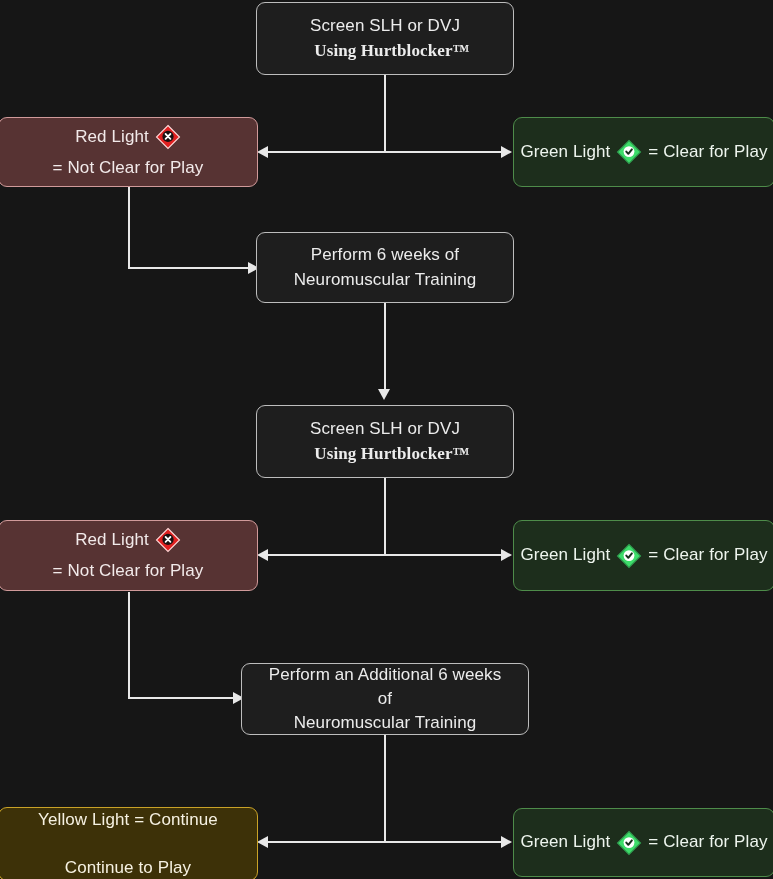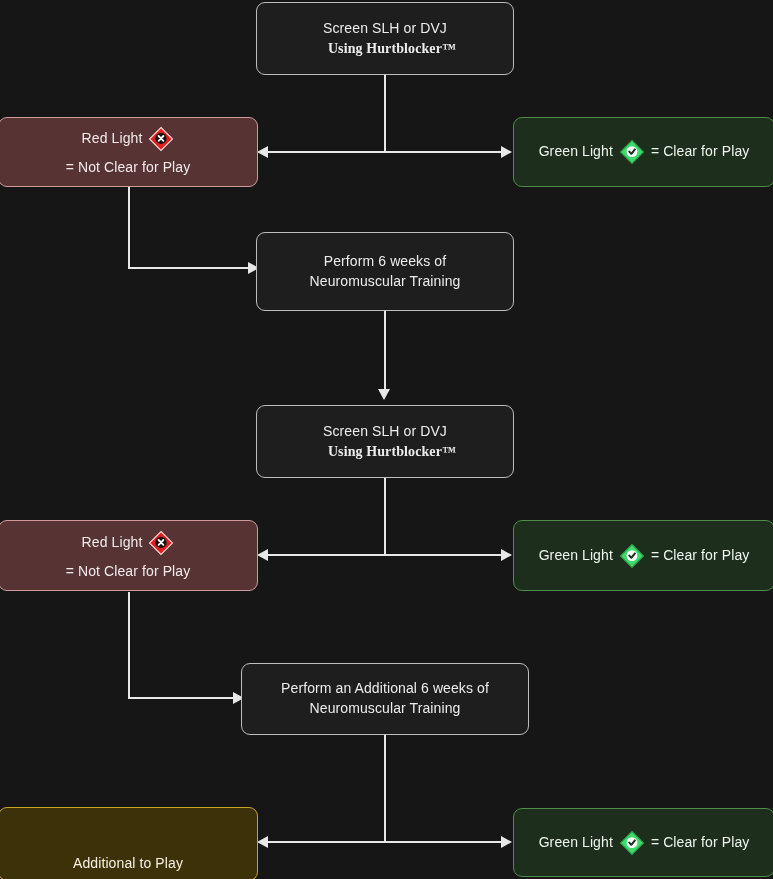--- a/index.html
+++ b/index.html
@@ -23,21 +23,21 @@
     position: absolute;
     box-sizing: border-box;
     border-radius: 9px;
     border: 1px solid #bdbdbd;
     background: #1e1e1e;
     color: #ececec;
     display: flex;
     align-items: center;
     justify-content: center;
     text-align: center;
-    font-size: 14px;
+    font-size: 17px;
     line-height: 1.42;
     letter-spacing: 0.1px;
     padding: 4px 18px;
   }
   .node .txt { display: block; }
 
   .node.plain { background:#1e1e1e; border-color:#bdbdbd; }
 
   .node.red {
     background: #573333;
@@ -167,21 +167,21 @@
         <svg width="26" height="26" viewBox="0 0 26 26" aria-hidden="true">
           <path d="M13 1.5 L24.5 13 L13 24.5 L1.5 13 Z" fill="#3ddc6a" stroke="#2f9c4e" stroke-width="1.1"></path>
           <circle cx="13" cy="12.6" r="5.4" fill="#ffffff"></circle>
           <path d="M10.3 12.6 L12.3 14.8 L15.9 10.4" stroke="#16301c" stroke-width="2" fill="none" stroke-linecap="round" stroke-linejoin="round"></path>
         </svg>
       </span>
       <span>=  Clear for Play</span>
     </span>
   </div>
 
-  <div class="node plain" style="left:256px; top:232px; width:258px; height:79px;align-items:center;">
+  <div class="node plain" style="left:256px; top:232px; width:258px; height:71px;align-items:center;">
     <span class="txt">
       <span>Perform 6 weeks of</span><br>
       <span>Neuromuscular Training</span>
     </span>
   </div>
 
   <div class="node plain" style="left:256px; top:405px; width:258px; height:73px;">
     <span class="txt">
       <span>Screen SLH or DVJ</span><br>
       <span class="serif">Using Hurtblocker™</span>
@@ -218,23 +218,23 @@
 
   <div class="node plain" style="left:241px; top:663px; width:288px; height:72px;">
     <span class="txt">
       <span>Perform an Additional 6 weeks of</span><br>
       <span>Neuromuscular Training</span>
     </span>
   </div>
 
   <div class="node yellow" style="left:-2px; top:807px; width:260px; height:74px;">
     <span class="txt">
+      <span>Yellow Light = Continue</span><br>
       <br>
-      <br>
-      <span>Additional to Play</span>
+      <span>Continue to Play</span>
     </span>
   </div>
 
   <div class="node green" style="left:513px; top:808px; width:262px; height:69px;">
     <span class="lightrow">
       <span>Green Light</span>
       <span class="ico">
         <svg width="26" height="26" viewBox="0 0 26 26" aria-hidden="true">
           <path d="M13 1.5 L24.5 13 L13 24.5 L1.5 13 Z" fill="#3ddc6a" stroke="#2f9c4e" stroke-width="1.1"></path>
           <circle cx="13" cy="12.6" r="5.4" fill="#ffffff"></circle>

